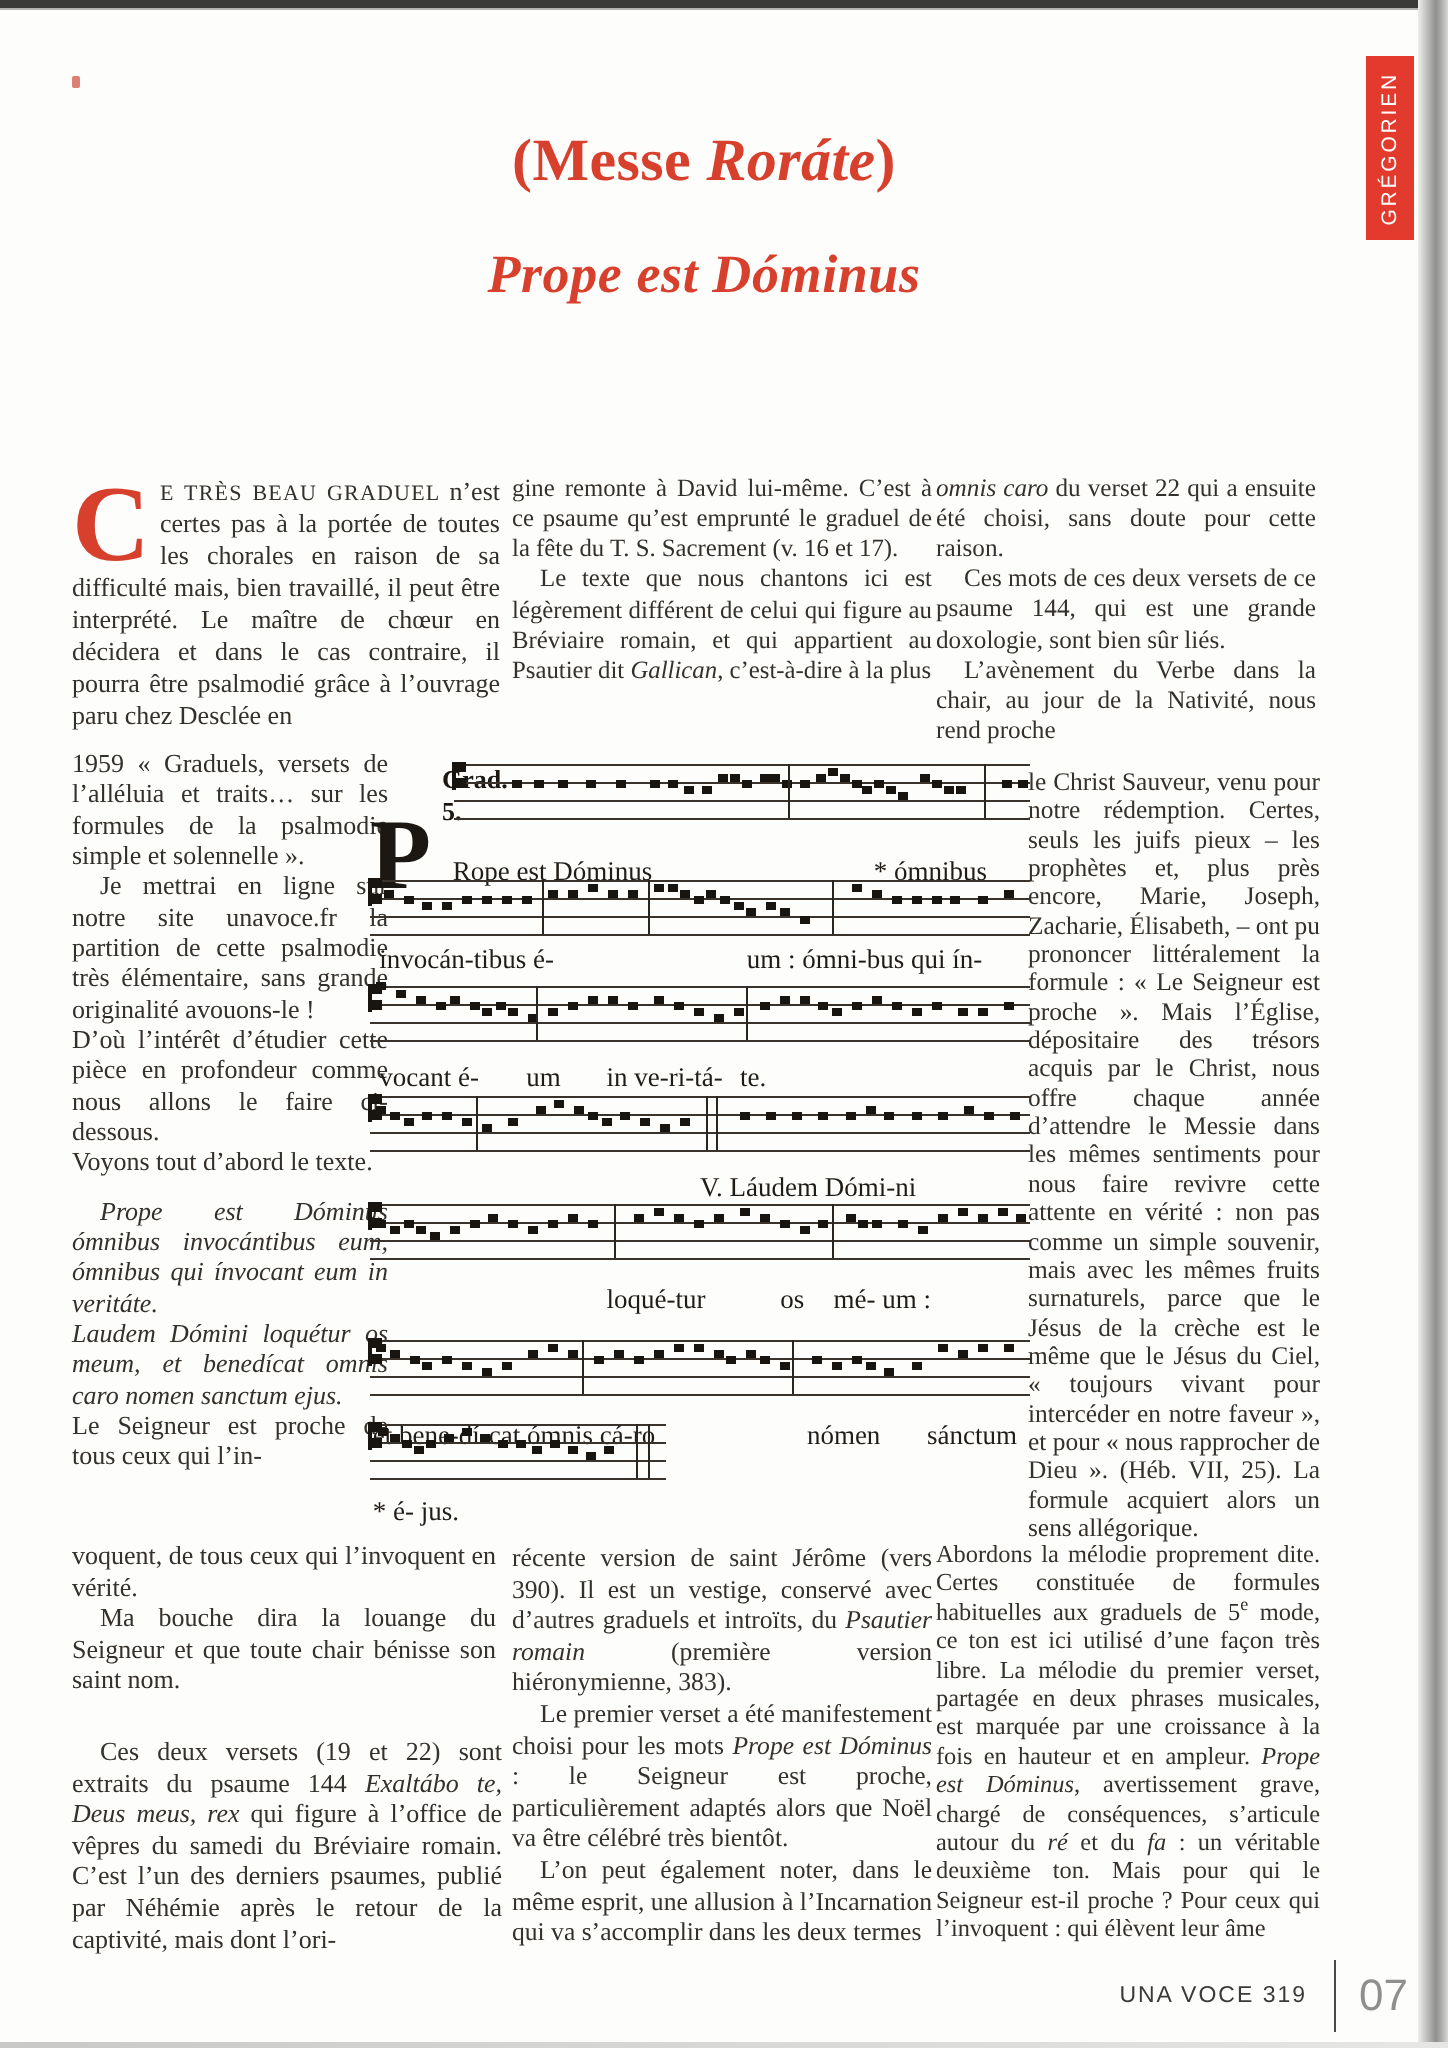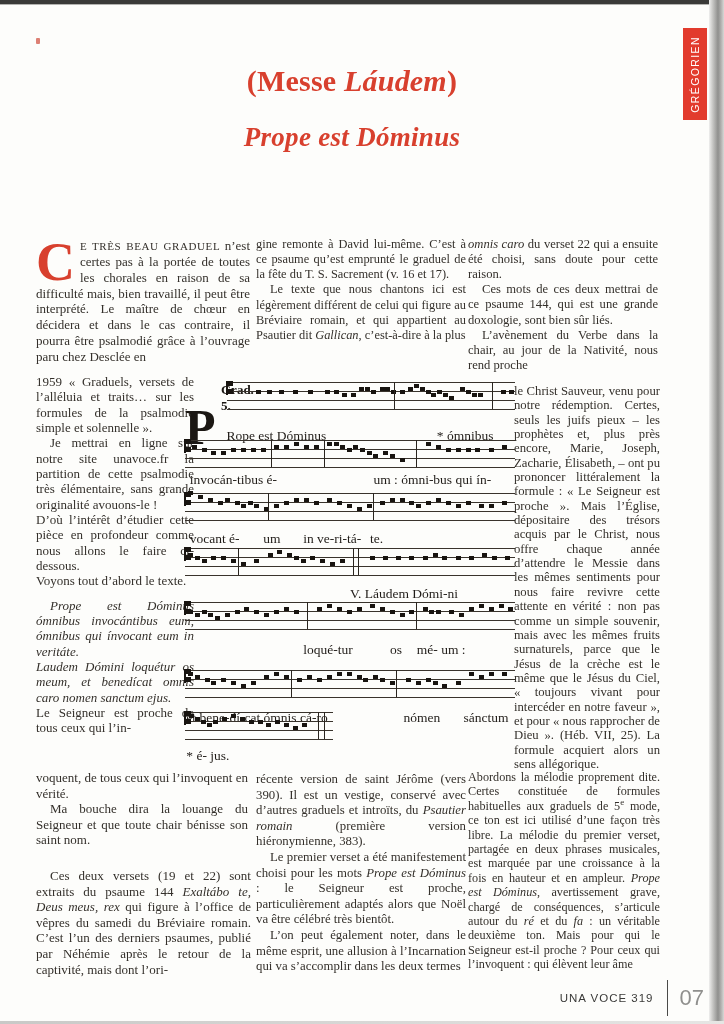--- a/index.html
+++ b/index.html
@@ -71,21 +71,21 @@
   <div class="edge-top"></div>
   <div class="edge-right"></div>
   <div class="edge-bottom"></div>
   <div class="speck"></div>
 
   <div class="tab">
     <span>GRÉGORIEN</span>
   </div>
 
   <header class="title">
-    <h1><span>(Messe </span><span class="it">Láudem</span><span>)</span></h1>
+    <h1><span>(Messe </span><span class="it">Roráte</span><span>)</span></h1>
     <h2 class="subtitle">Prope est Dóminus</h2>
   </header>
 
   <section class="col c1a">
     <span class="dropcap">C</span>
     <div>
         <p class="para"><span class="lead">E TRÈS BEAU GRADUEL </span><span>n’est certes pas à la portée de toutes les chorales en raison de sa difficulté mais, bien travaillé, il peut être interprété. Le maître de chœur en décidera et dans le cas contraire, il pourra être psalmodié grâce à l’ouvrage paru chez Desclée en</span></p>
       </div>
   </section>
   <section class="col c1b">
@@ -110,21 +110,21 @@
       <p class="para ind"><span>Le texte que nous chantons ici est légèrement différent de celui qui figure au Bréviaire romain, et qui appartient au Psautier dit </span><span class="it">Gallican</span><span>, c’est-à-dire à la plus</span></p>
     </section>
   <section class="col c2b">
       <p class="para"><span>récente version de saint Jérôme (vers 390). Il est un vestige, conservé avec d’autres graduels et introïts, du </span><span class="it">Psautier romain</span><span> (première version hiéronymienne, 383).</span></p>
       <p class="para ind"><span>Le premier verset a été manifestement choisi pour les mots </span><span class="it">Prope est Dóminus</span><span> : le Seigneur est proche, particulièrement adaptés alors que Noël va être célébré très bientôt.</span></p>
       <p class="para ind"><span>L’on peut également noter, dans le même esprit, une allusion à l’Incarnation qui va s’accomplir dans les deux termes</span></p>
     </section>
 
   <section class="col c3a">
       <p class="para"><span class="it">omnis caro</span><span> du verset 22 qui a ensuite été choisi, sans doute pour cette raison.</span></p>
-      <p class="para ind"><span>Ces mots de ces deux mettrai de ce psaume 144, qui est une grande doxologie, sont bien sûr liés.</span></p>
+      <p class="para ind"><span>Ces mots de ces deux versets de ce psaume 144, qui est une grande doxologie, sont bien sûr liés.</span></p>
       <p class="para ind"><span>L’avènement du Verbe dans la chair, au jour de la Nativité, nous rend proche</span></p>
     </section>
   <section class="col c3b">
       <p class="para"><span>le Christ Sauveur, venu pour notre rédemption. Certes, seuls les juifs pieux – les prophètes et, plus près encore, Marie, Joseph, Zacharie, Élisabeth, – ont pu prononcer littéralement la formule : « Le Seigneur est proche ». Mais l’Église, dépositaire des trésors acquis par le Christ, nous offre chaque année d’attendre le Messie dans les mêmes sentiments pour nous faire revivre cette attente en vérité : non pas comme un simple souvenir, mais avec les mêmes fruits surnaturels, parce que le Jésus de la crèche est le même que le Jésus du Ciel, « toujours vivant pour intercéder en notre faveur », et pour « nous rapprocher de Dieu ». (Héb. VII, 25). La formule acquiert alors un sens allégorique.</span></p>
     </section>
   <section class="col c3c">
       <p class="para"><span>Abordons la mélodie proprement dite. Certes constituée de formules habituelles aux graduels de 5</span><span class="sup">e</span><span> mode, ce ton est ici utilisé d’une façon très libre. La mélodie du premier verset, partagée en deux phrases musicales, est marquée par une croissance à la fois en hauteur et en ampleur. </span><span class="it">Prope est Dóminus</span><span>, avertissement grave, chargé de conséquences, s’articule autour du </span><span class="it">ré</span><span> et du </span><span class="it">fa</span><span> : un véritable deuxième ton. Mais pour qui le Seigneur est-il proche ? Pour ceux qui l’invoquent : qui élèvent leur âme</span></p>
     </section>
 
   <div id="score" class="score">

